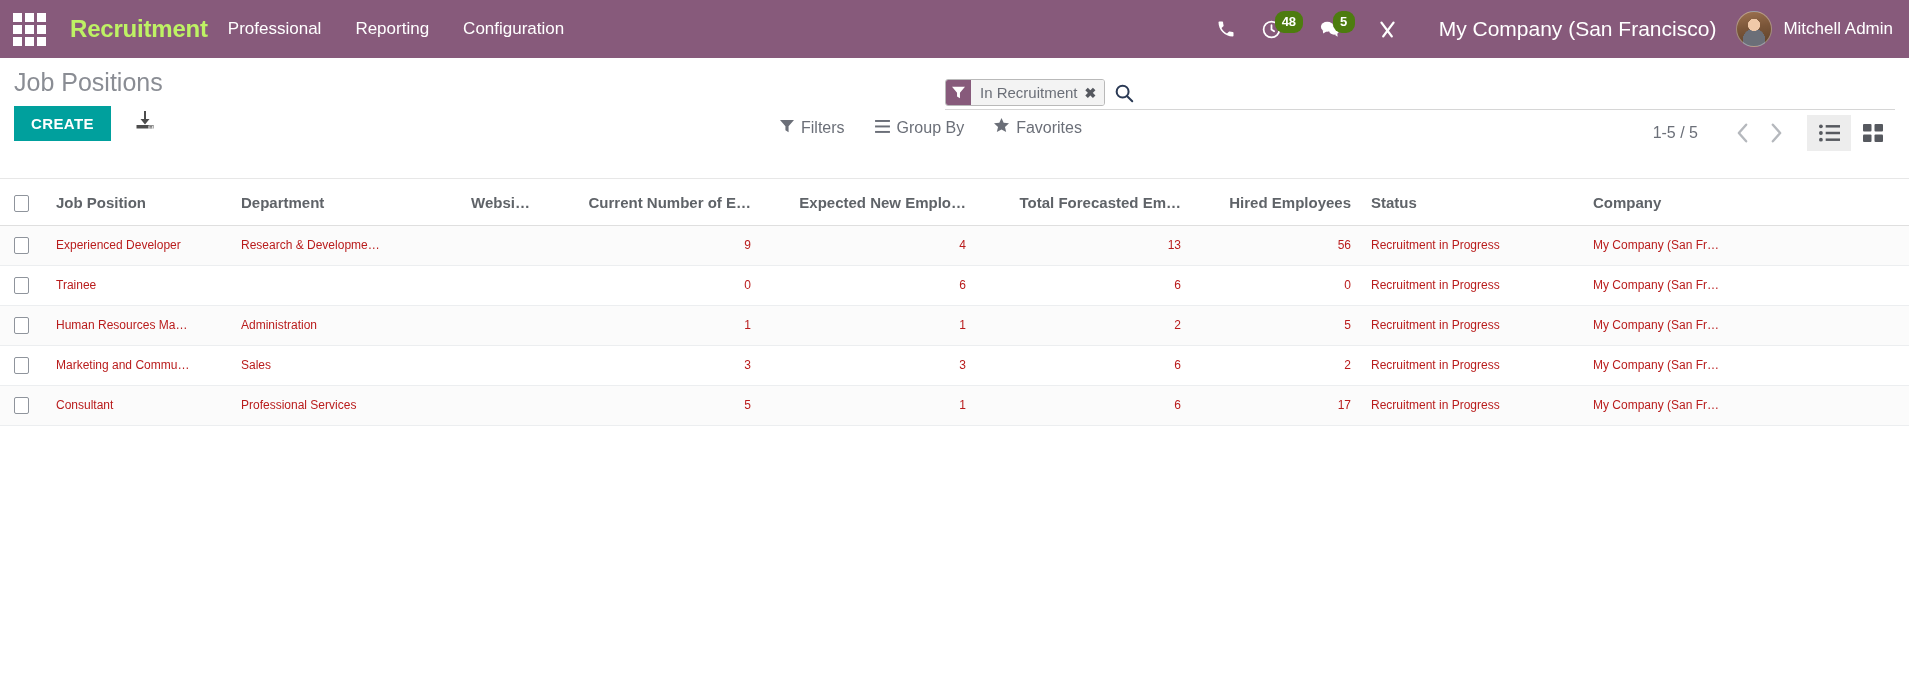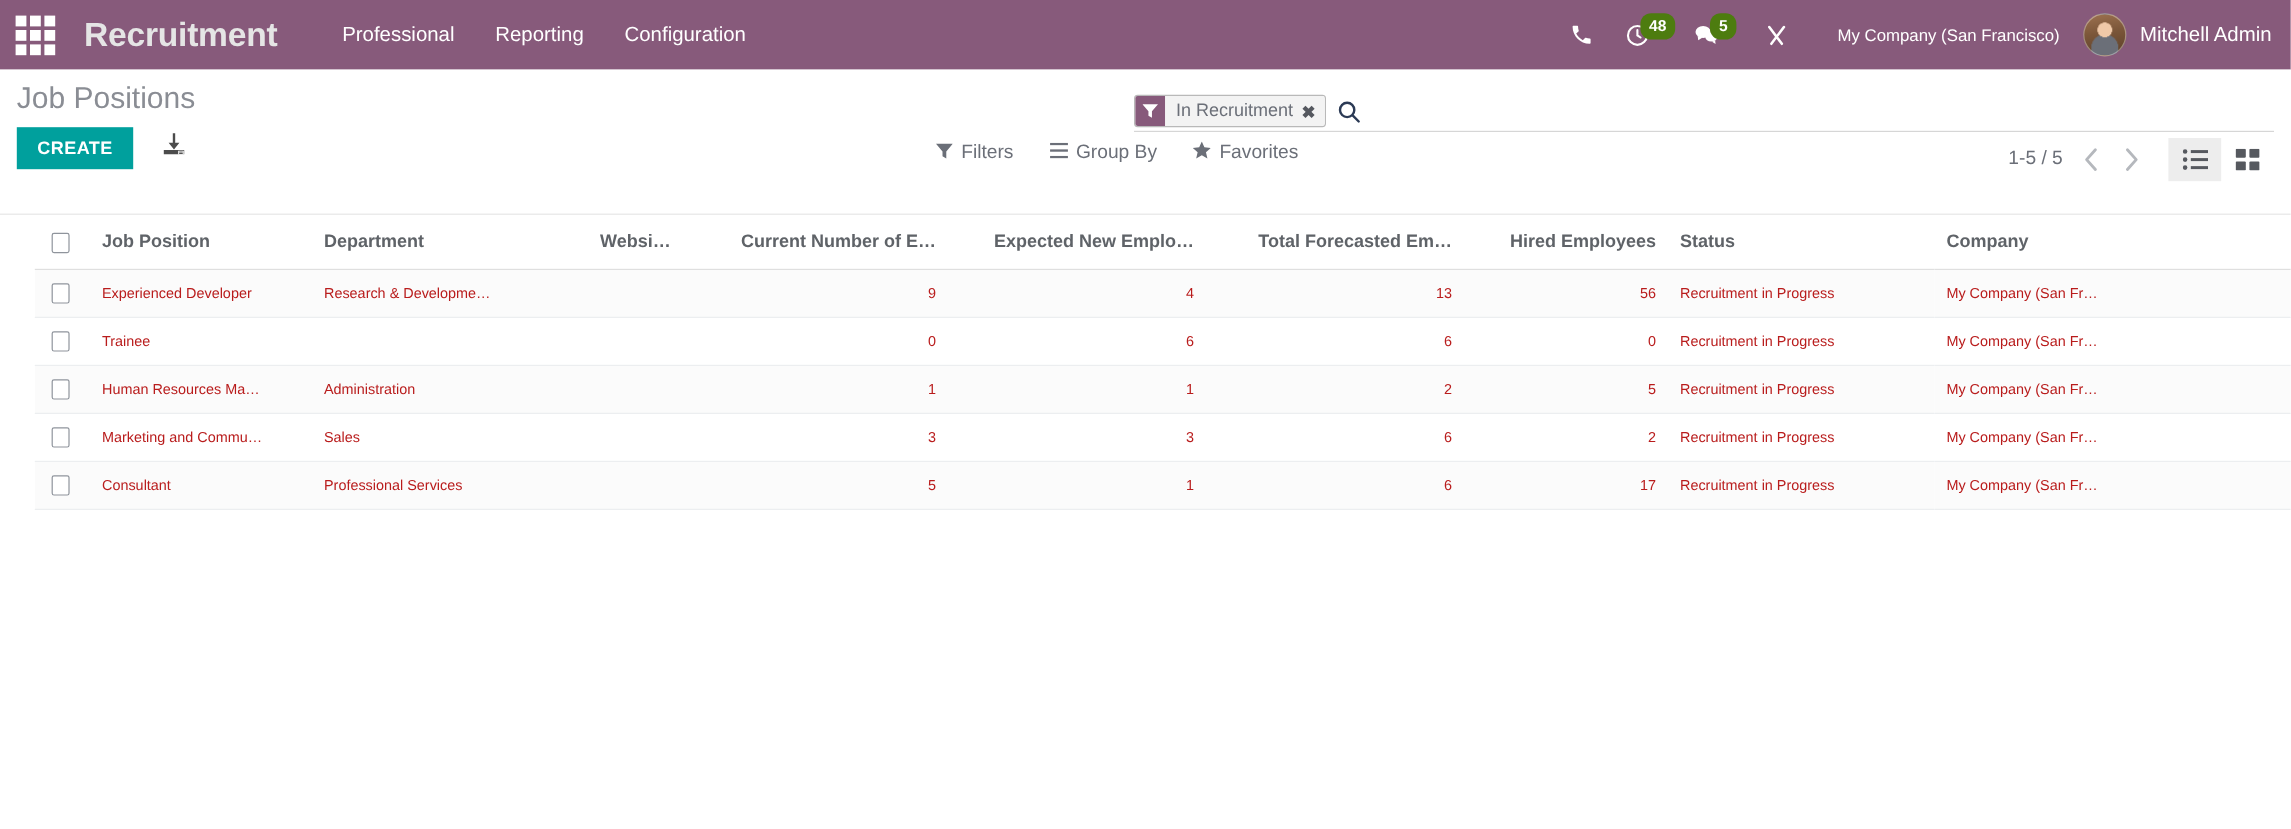--- a/index.html
+++ b/index.html
@@ -28,25 +28,25 @@
   .apps-grid .grid-inner {
     display: grid;
     grid-template-columns: repeat(3, 9px);
     grid-template-rows: repeat(3, 9px);
     gap: 3px;
   }
   .apps-grid .grid-inner i {
     display: block; width: 9px; height: 9px; background: #ffffff;
   }
   .brand {
-    font-size: 28px;
+    font-size: 24px;
     font-weight: bold;
-    color: #e5e5e5;
+    color: #bef264;
     margin-left: 12px;
-    margin-right: 52px;
+    margin-right: 18px;
     letter-spacing: -0.2px;
     white-space: nowrap;
   }
   .menu-items { display: flex; align-items: center; gap: 30px; }
   .menu-item {
     font-size: 17px;
     color: #ffffff;
     cursor: pointer;
     white-space: nowrap;
     padding: 4px 2px;
@@ -72,21 +72,21 @@
     color: #ffffff;
     border-radius: 9px;
     font-size: 13px;
     font-weight: bold;
     line-height: 1;
     padding: 4px 7px 5px 7px;
     min-width: 22px;
     text-align: center;
   }
   .company-name {
-    font-size: 14px; color: #ffffff; margin: 0 20px 0 28px;
+    font-size: 21px; color: #ffffff; margin: 0 20px 0 28px;
     white-space: nowrap; cursor: pointer;
   }
   .user-box { display: flex; align-items: center; gap: 11px; cursor: pointer; }
   .avatar {
     width: 36px; height: 36px; border-radius: 50%;
     background:
       radial-gradient(circle at 50% 38%, #f0c9a8 0 22%, rgba(240,201,168,0) 23%),
       radial-gradient(circle at 50% 82%, #6b6f78 0 34%, rgba(107,111,120,0) 35%),
       linear-gradient(170deg, #9d7250 0%, #7b5639 45%, #5c4029 100%);
     border: 1px solid rgba(255,255,255,0.35);
@@ -186,36 +186,36 @@
     display: flex; align-items: center; gap: 7px;
     font-size: 16px; color: #6b6f78; cursor: pointer;
     white-space: nowrap;
   }
 
   .pager-area {
     position: absolute;
     right: 14px; top: 57px;
     display: flex; align-items: center; gap: 0px;
   }
-  .pager-count { font-size: 16px; color: #6b6f78; margin-right: 6px; white-space: nowrap; }
+  .pager-count { font-size: 16px; color: #6b6f78; margin-right: 27px; white-space: nowrap; }
   .pager-arrow {
     width: 34px; height: 32px;
     display: flex; align-items: center; justify-content: center;
     color: #b5b8bd; cursor: pointer; font-size: 25px; line-height: 1;
   }
   .view-switcher { display: flex; align-items: center; margin-left: 14px; }
   .vbtn {
     width: 44px; height: 36px;
     display: flex; align-items: center; justify-content: center;
     cursor: pointer; color: #56595f;
   }
   .vbtn.active { background: #ededed; }
 
   
-  .table-wrap { background: #ffffff; padding-left: 29px; }
+  .table-wrap { background: #ffffff; }
   table.list { width: 100%; border-collapse: collapse; table-layout: fixed; }
   table.list thead th {
     text-align: left;
     font-size: 15px;
     font-weight: bold;
     color: #5f6368;
     padding: 14px 10px 13px 10px;
     border-bottom: 1px solid #dfdfdf;
     white-space: nowrap;
     overflow: hidden;

